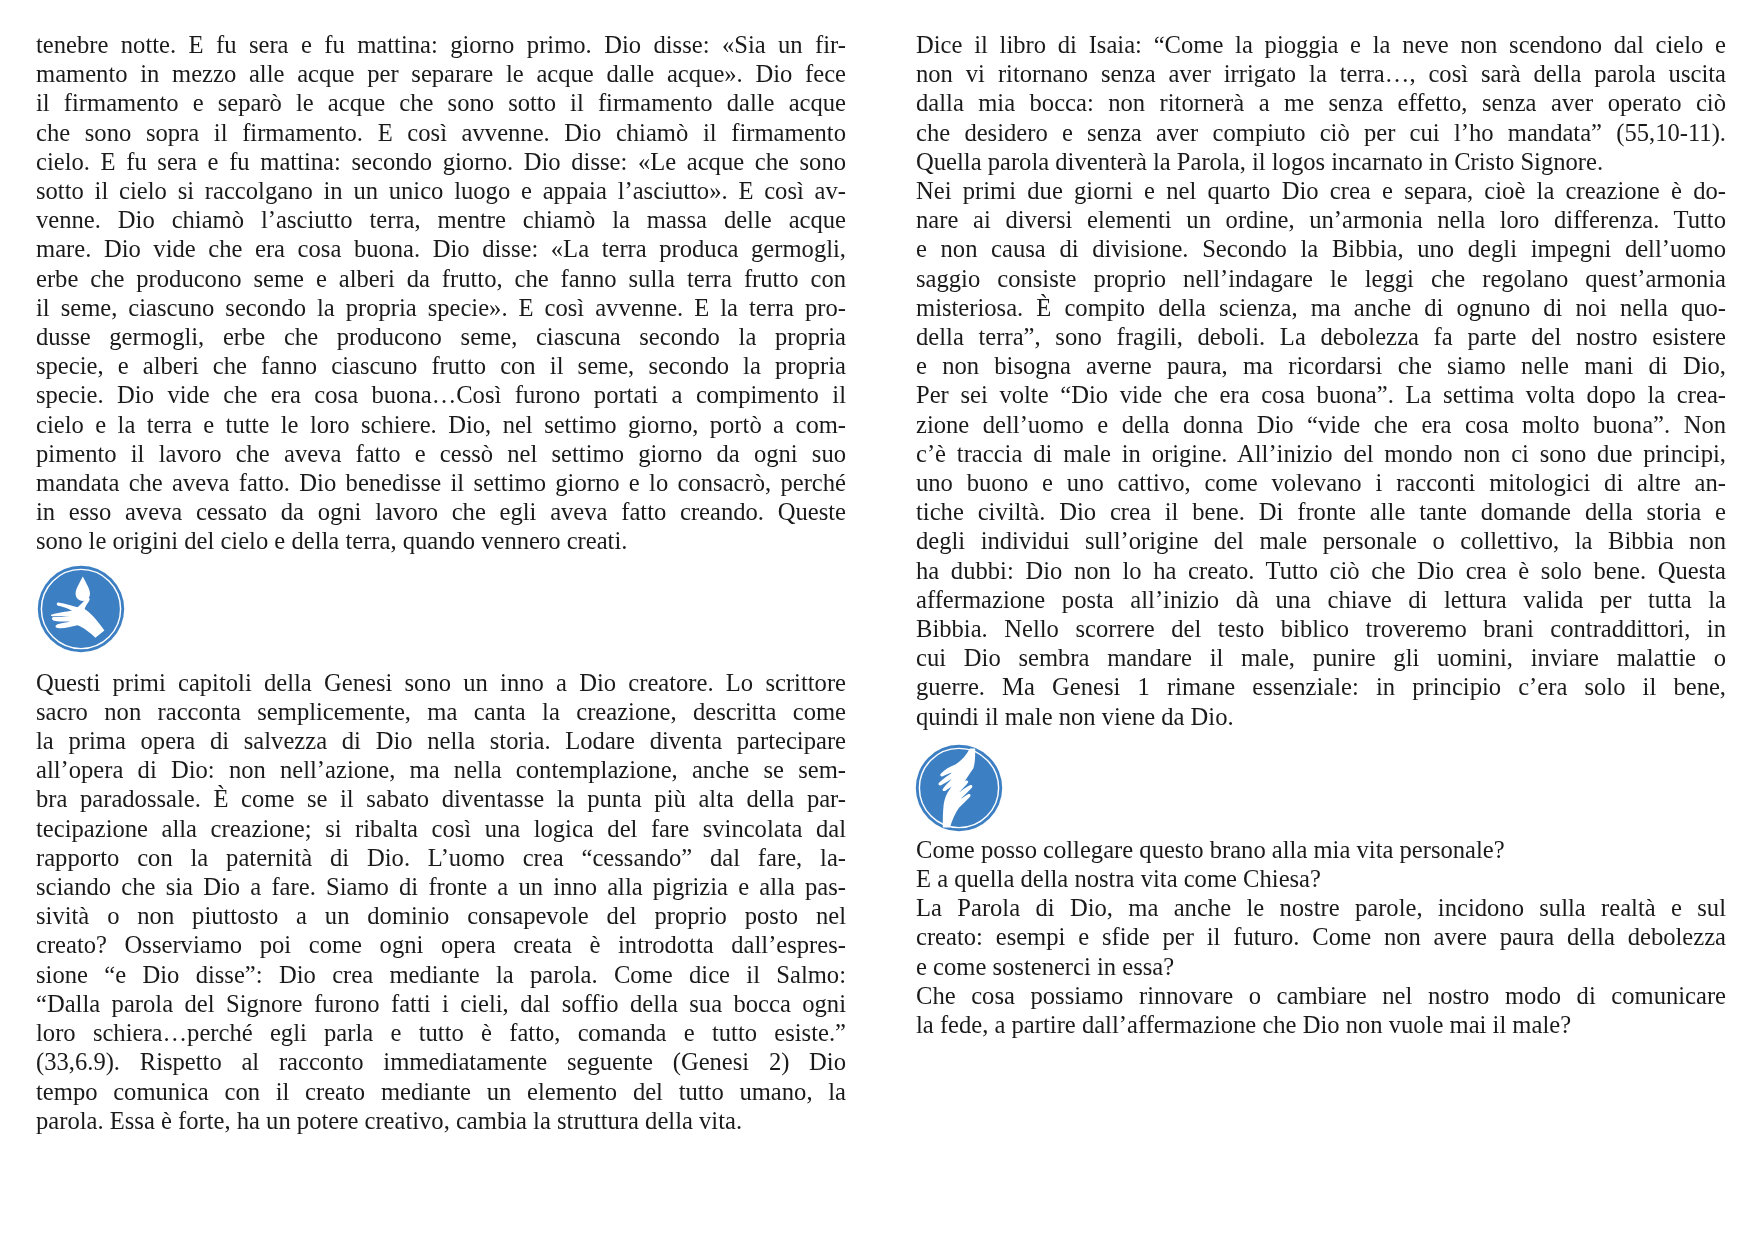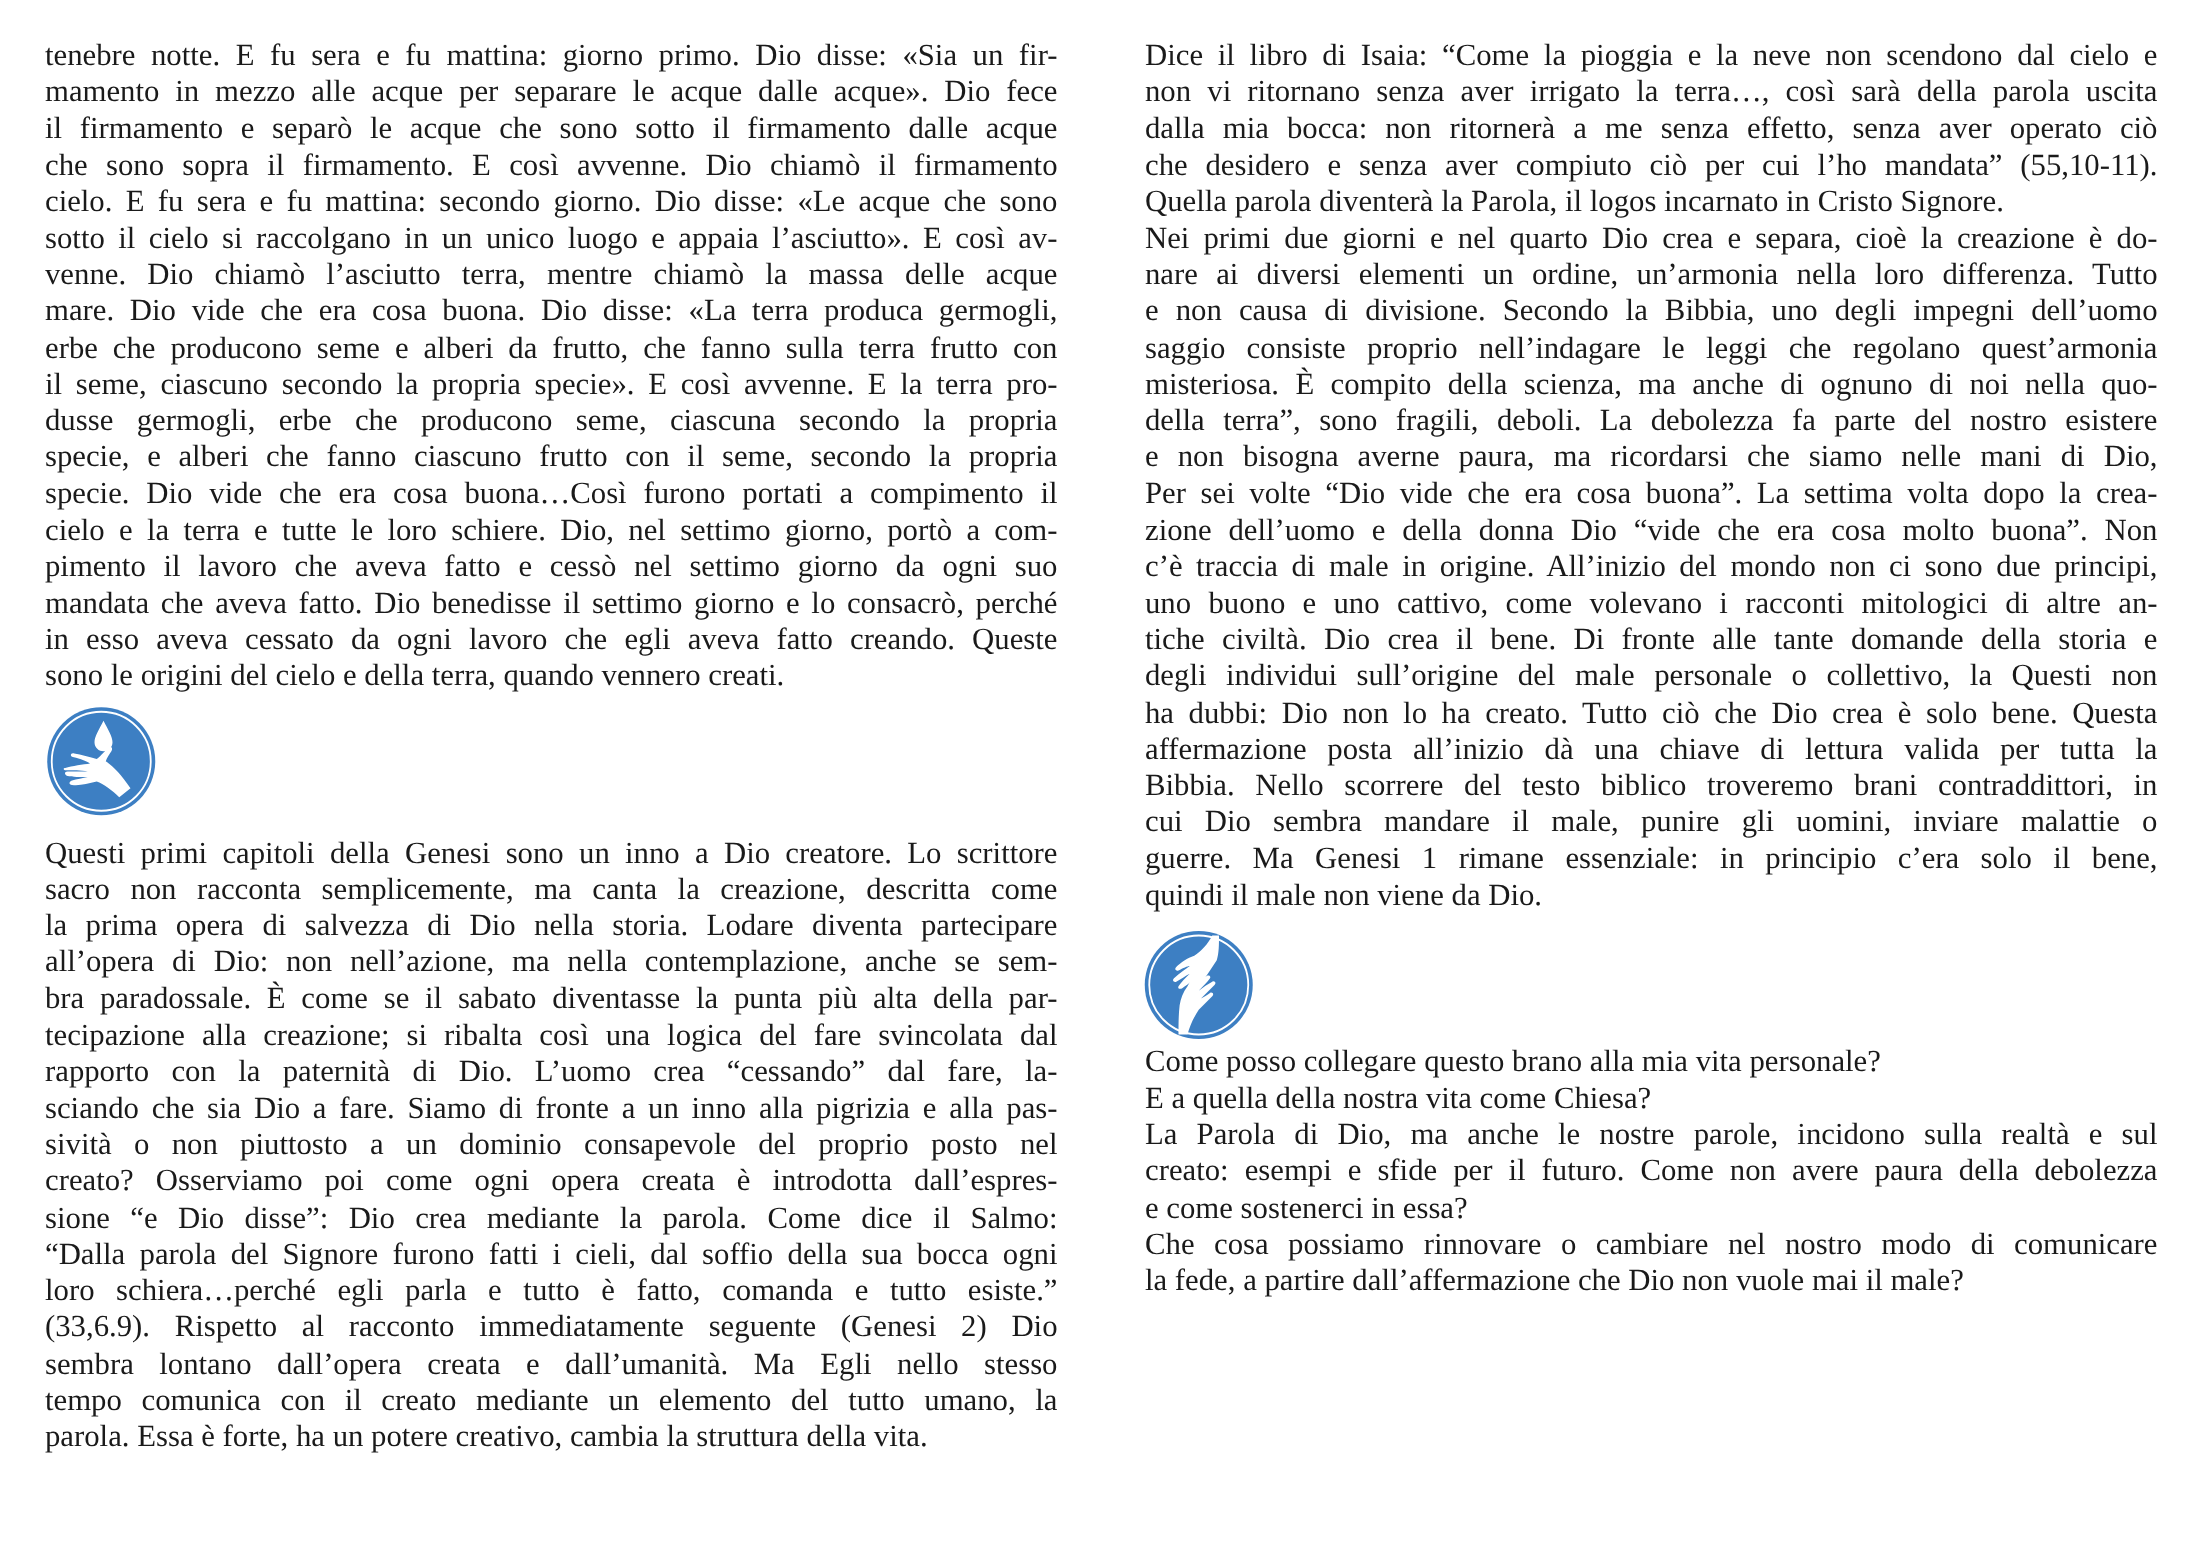--- a/index.html
+++ b/index.html
@@ -71,21 +71,20 @@
       <span class="line">bra paradossale. È come se il sabato diventasse la punta più alta della par-</span>
       <span class="line">tecipazione alla creazione; si ribalta così una logica del fare svincolata dal</span>
       <span class="line">rapporto con la paternità di Dio. L’uomo crea “cessando” dal fare, la-</span>
       <span class="line">sciando che sia Dio a fare. Siamo di fronte a un inno alla pigrizia e alla pas-</span>
       <span class="line">sività o non piuttosto a un dominio consapevole del proprio posto nel</span>
       <span class="line">creato? Osserviamo poi come ogni opera creata è introdotta dall’espres-</span>
       <span class="line">sione “e Dio disse”: Dio crea mediante la parola. Come dice il Salmo:</span>
       <span class="line">“Dalla parola del Signore furono fatti i cieli, dal soffio della sua bocca ogni</span>
       <span class="line">loro schiera…perché egli parla e tutto è fatto, comanda e tutto esiste.”</span>
       <span class="line">(33,6.9). Rispetto al racconto immediatamente seguente (Genesi 2) Dio</span>
-      <span class="line">sembra lontano dall’opera creata e dall’umanità. Ma Egli nello stesso</span>
       <span class="line">tempo comunica con il creato mediante un elemento del tutto umano, la</span>
       <span class="line last">parola. Essa è forte, ha un potere creativo, cambia la struttura della vita.</span>
     </p>
 </div>
 
 <div class="col col-right">
   <p class="para" id="isaiah-passage">
       <span class="line">Dice il libro di Isaia: “Come la pioggia e la neve non scendono dal cielo e</span>
       <span class="line">non vi ritornano senza aver irrigato la terra…, così sarà della parola uscita</span>
       <span class="line">dalla mia bocca: non ritornerà a me senza effetto, senza aver operato ciò</span>
@@ -100,21 +99,21 @@
       <span class="line">misteriosa. È compito della scienza, ma anche di ognuno di noi nella quo-</span>
       <span class="line">della terra”, sono fragili, deboli. La debolezza fa parte del nostro esistere</span>
       <span class="line">e non bisogna averne paura, ma ricordarsi che siamo nelle mani di Dio,</span>
     </p>
   <p class="para" id="goodness-passage">
       <span class="line">Per sei volte “Dio vide che era cosa buona”. La settima volta dopo la crea-</span>
       <span class="line">zione dell’uomo e della donna Dio “vide che era cosa molto buona”. Non</span>
       <span class="line">c’è traccia di male in origine. All’inizio del mondo non ci sono due principi,</span>
       <span class="line">uno buono e uno cattivo, come volevano i racconti mitologici di altre an-</span>
       <span class="line">tiche civiltà. Dio crea il bene. Di fronte alle tante domande della storia e</span>
-      <span class="line">degli individui sull’origine del male personale o collettivo, la Questi non</span>
+      <span class="line">degli individui sull’origine del male personale o collettivo, la Bibbia non</span>
       <span class="line">ha dubbi: Dio non lo ha creato. Tutto ciò che Dio crea è solo bene. Questa</span>
       <span class="line">affermazione posta all’inizio dà una chiave di lettura valida per tutta la</span>
       <span class="line">Bibbia. Nello scorrere del testo biblico troveremo brani contraddittori, in</span>
       <span class="line">cui Dio sembra mandare il male, punire gli uomini, inviare malattie o</span>
       <span class="line">guerre. Ma Genesi 1 rimane essenziale: in principio c’era solo il bene,</span>
       <span class="line last">quindi il male non viene da Dio.</span>
     </p>
 
   <div class="icon-wrap-right">
     <svg class="icon" viewBox="0 0 100 100">

